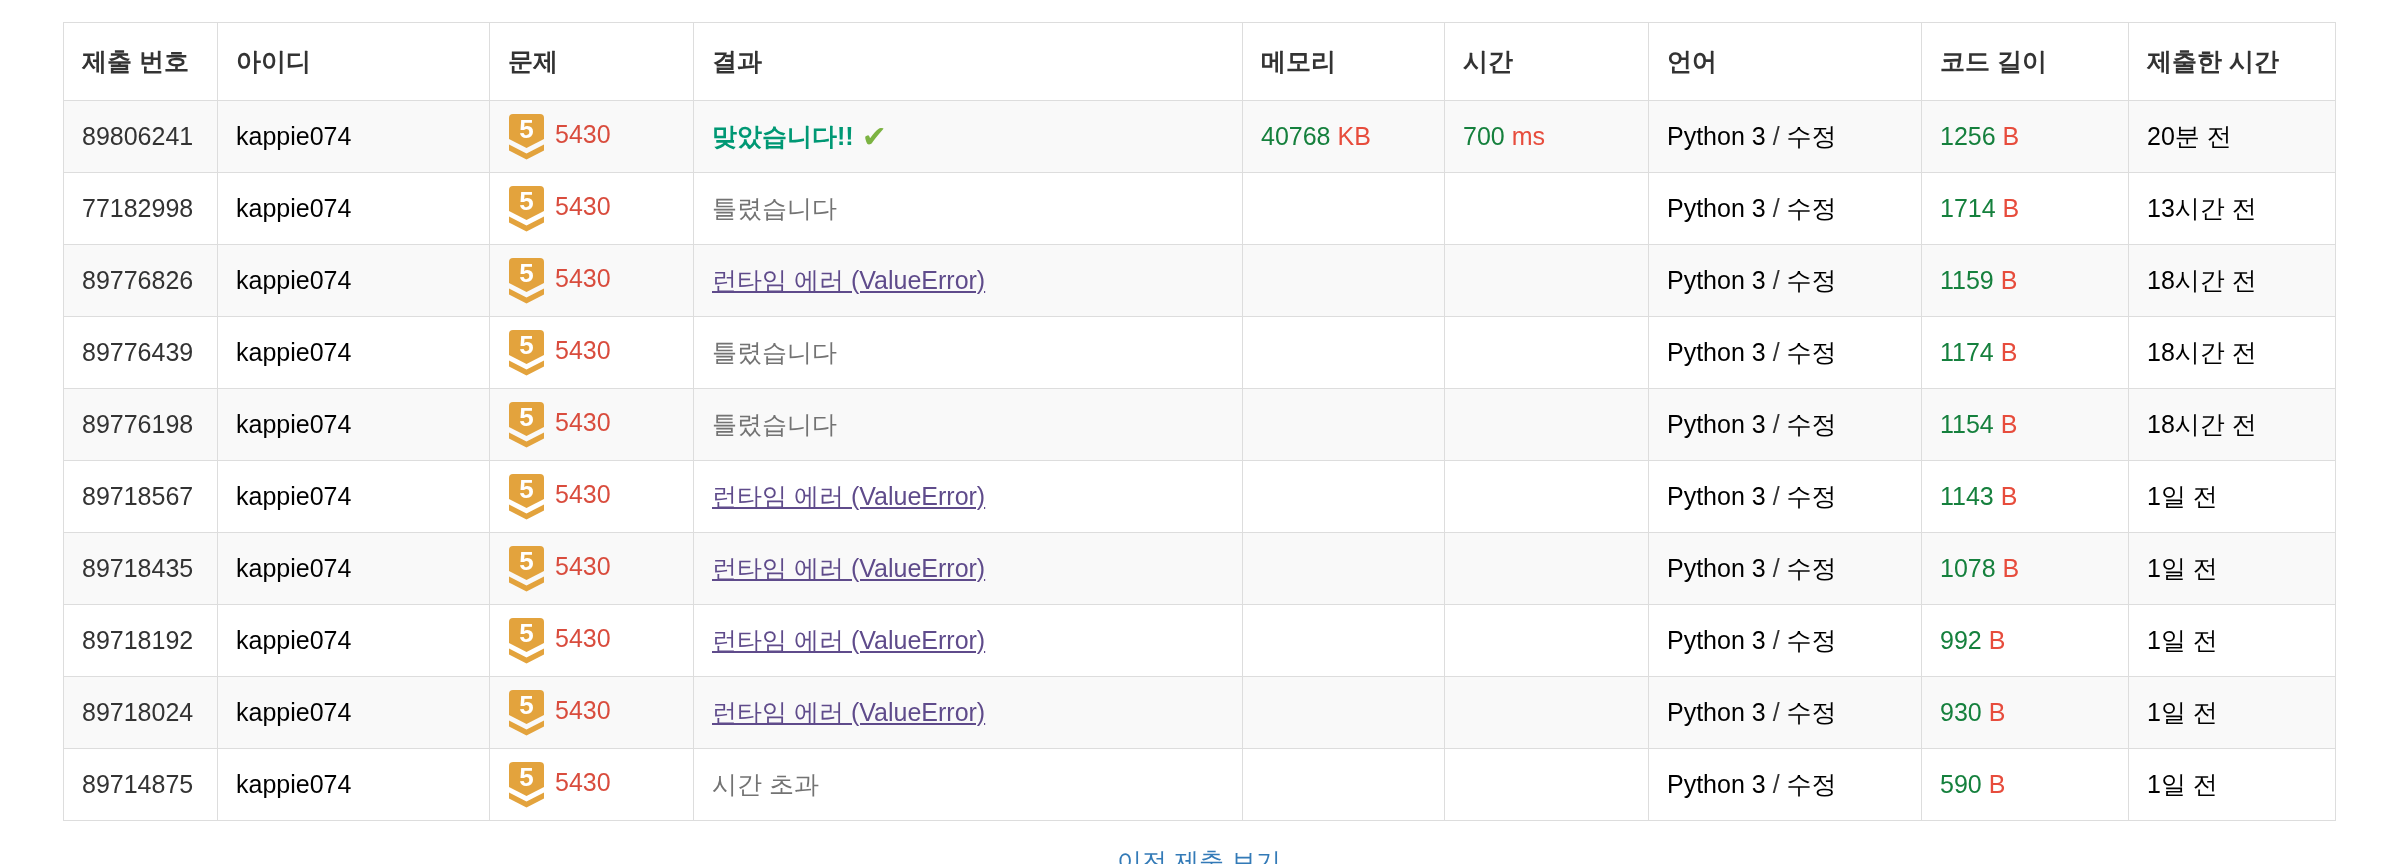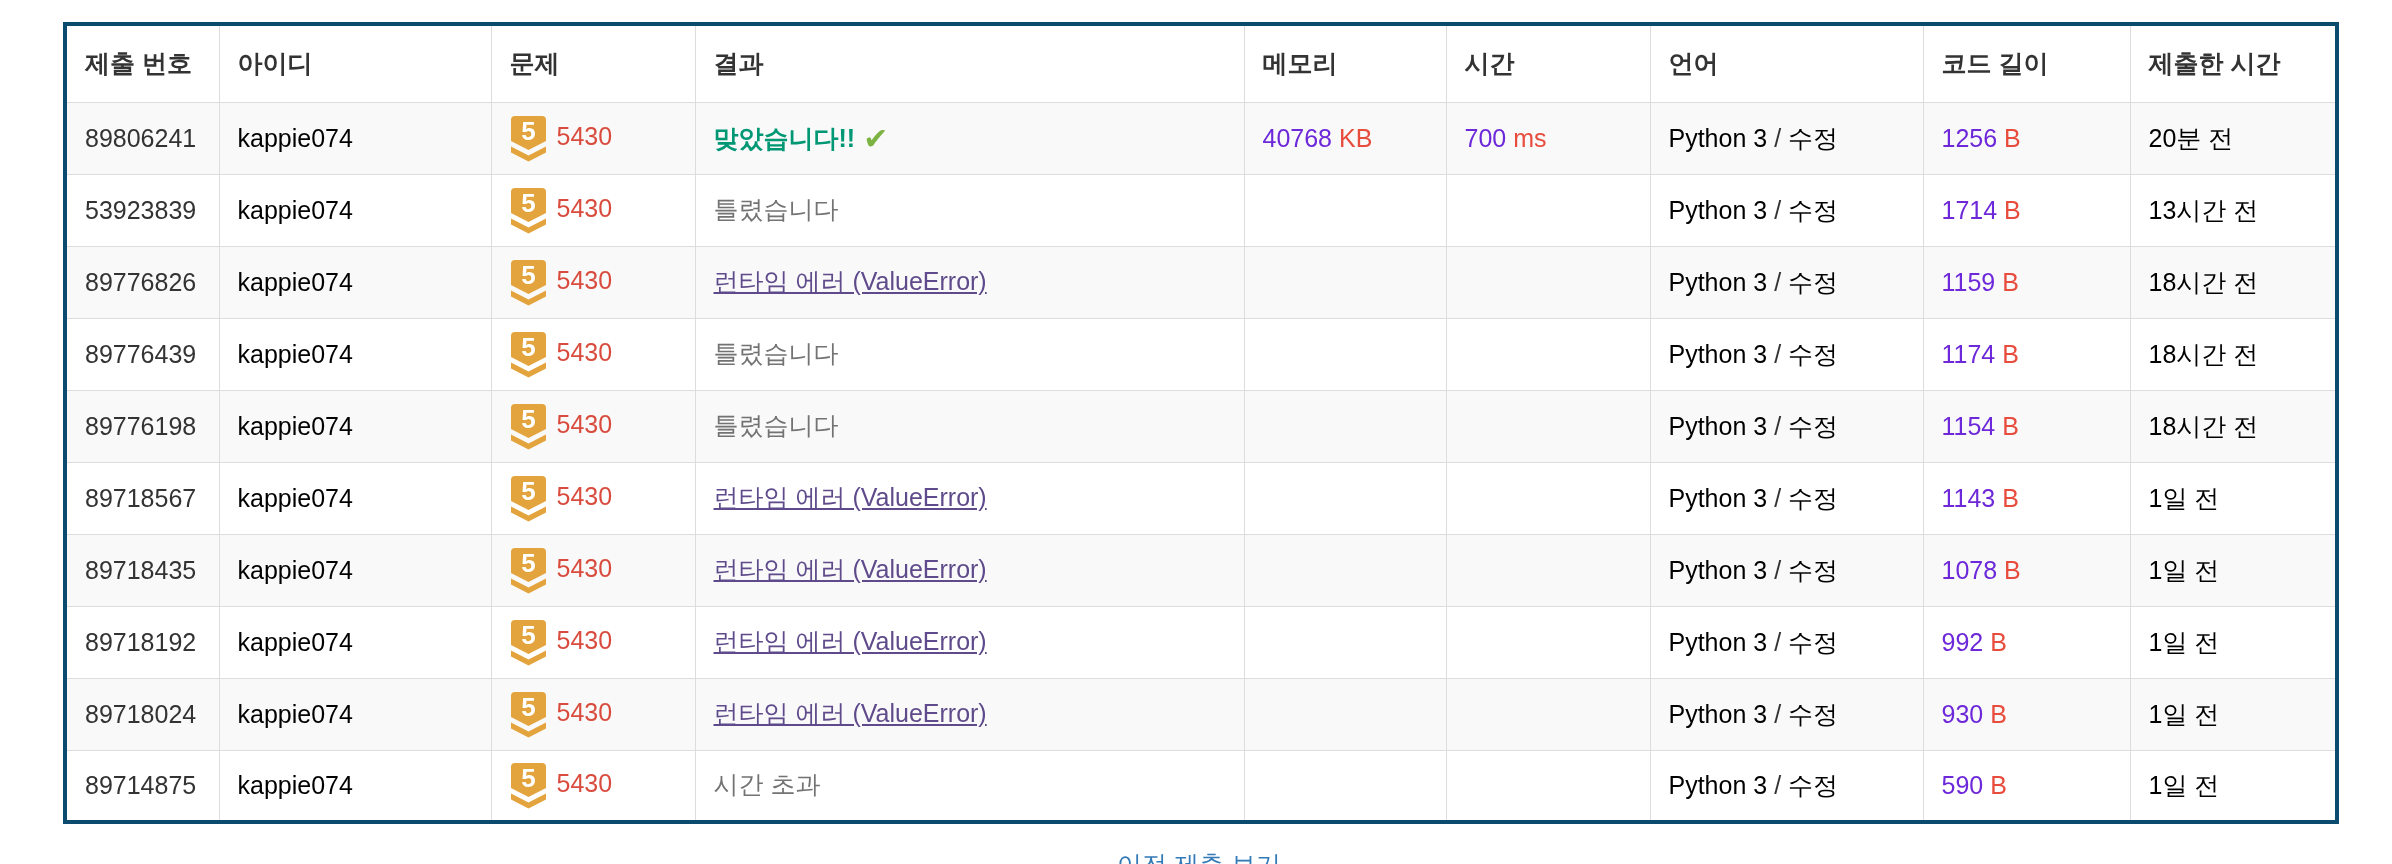--- a/index.html
+++ b/index.html
@@ -13,29 +13,29 @@
   table.status {
     border-collapse:collapse; table-layout:fixed;
     width:2272px; background:#fff;
   }
   .status th, .status td {
     border:1px solid #ddd;
     vertical-align:middle;
     padding:0 18px;
     white-space:nowrap; overflow:hidden;
   }
-  .status { border:4px solid #0c4a6e;padding-left:32px; }
+  .status { border:1px solid #0c4a6e;padding-left:32px; }
   .status thead th { height:78px; font-weight:bold; text-align:left; background:#fff; }
   .status tbody td { height:72px; }
   .status tbody tr:nth-child(odd) { background:#f9f9f9; }
 
   .link { color:#000000; cursor:pointer; text-decoration:none;text-align:right; }
   .prob-link { color:#d94c3d; cursor:pointer; }
   .unit { color:#e74c3c;margin-top:32px; }
-  .num  { color:#6d28d9; }
+  .num  { color:#15803d; }
   .sep  { color:#333; }
 
   .result { }
   .res-accepted { color:#009874; font-weight:bold; }
   .res-wrong    { color:#737373;font-family:Liberation Mono, monospace; }
   .res-rte      { color:#5f4b8b; text-decoration:underline; cursor:pointer; }
   .res-tle      { color:#737373; }
   .check { color:#7cb342; font-weight:bold; font-size:30px; margin-left:8px; vertical-align:-2px; }
 
   .tier-badge { vertical-align:middle; margin-right:10px; }
@@ -112,21 +112,21 @@
     <td>
       <span class="num">1256</span>
       <span class="unit">B</span>
     </td>
     <td>
       <span class="link">20분 전</span>
     </td>
   </tr>
         <tr>
     <td>
-      <span>53923839</span>
+      <span>77182998</span>
     </td>
     <td>
       <span class="link">kappie074</span>
     </td>
     <td>
       <svg class="tier-badge" width="37" height="47" viewBox="0 0 37 47" aria-hidden="true">
         <path fill="#e3a33d" d="M5 1 h27 a4 4 0 0 1 4 4 v21 l-17.5 9 L1 26 V5 a4 4 0 0 1 4 -4 z"></path>
         <path fill="#e3a33d" d="M1 31.5 l17.5 9 17.5 -9 v6 l-17.5 9 -17.5 -9 z"></path>
         <text x="18.5" y="25" font-size="26" text-anchor="middle">5</text>
       </svg><span class="prob-link">5430</span>

